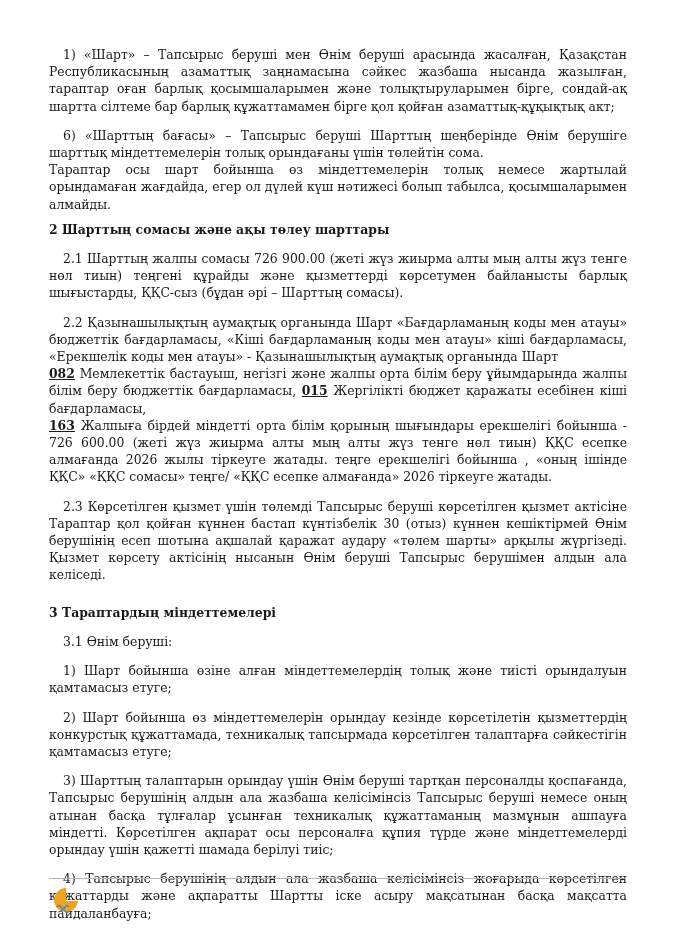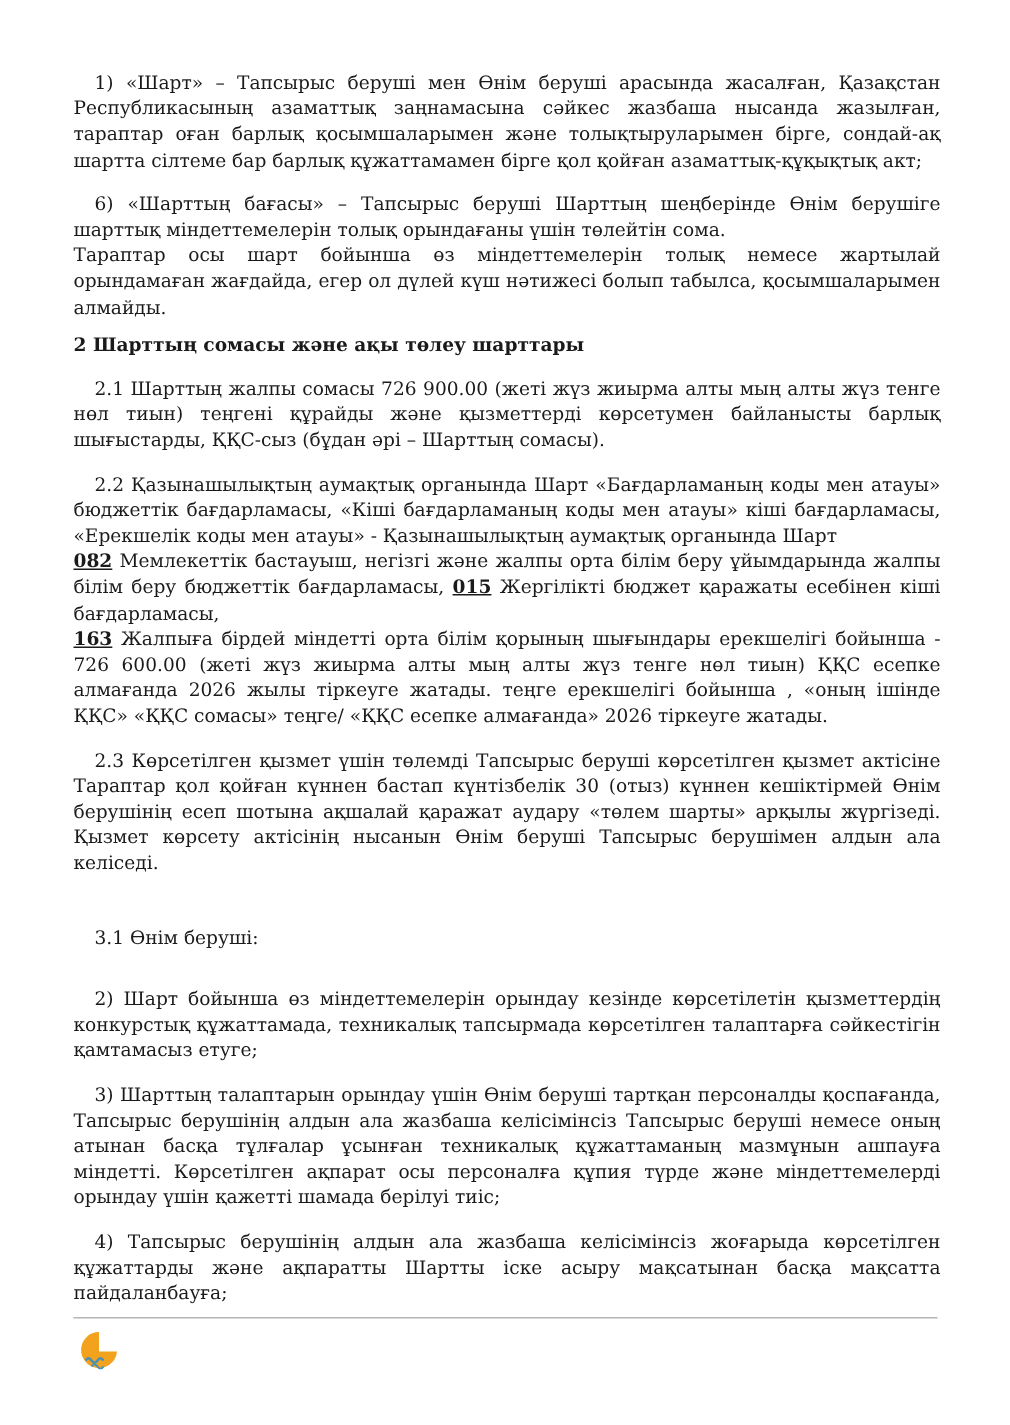--- a/index.html
+++ b/index.html
@@ -39,23 +39,25 @@
   <div class="gap-s"></div>
   <p class="heading">2 Шарттың сомасы және ақы төлеу шарттары</p>
   <div class="gap"></div>
   <p class="indent">2.1 Шарттың жалпы сомасы 726 900.00 (жеті жүз жиырма алты мың алты жүз тенге нөл тиын) теңгені құрайды және қызметтерді көрсетумен байланысты барлық шығыстарды, ҚҚС-сыз (бұдан әрі – Шарттың сомасы).</p>
   <div class="gap"></div>
   <p class="indent"><span>2.2 Қазынашылықтың аумақтық органында Шарт «Бағдарламаның коды мен атауы» бюджеттік бағдарламасы, «Кіші бағдарламаның коды мен атауы» кіші бағдарламасы, «Ерекшелік коды мен атауы» - Қазынашылықтың аумақтық органында Шарт</span><br><b>082</b><span> Мемлекеттік бастауыш, негізгі және жалпы орта білім беру ұйымдарында жалпы білім беру бюджеттік бағдарламасы, </span><b>015</b><span> Жергілікті бюджет қаражаты есебінен кіші бағдарламасы, </span><br><b>163</b><span> Жалпыға бірдей міндетті орта білім қорының шығындары ерекшелігі бойынша - 726 600.00 (жеті жүз жиырма алты мың алты жүз тенге нөл тиын) ҚҚС есепке алмағанда 2026 жылы тіркеуге жатады. теңге ерекшелігі бойынша , «оның ішінде ҚҚС» «ҚҚС сомасы» теңге/ «ҚҚС есепке алмағанда» 2026 тіркеуге жатады.</span></p>
   <div class="gap"></div>
   <p class="indent">2.3 Көрсетілген қызмет үшін төлемді Тапсырыс беруші көрсетілген қызмет актісіне Тараптар қол қойған күннен бастап күнтізбелік 30 (отыз) күннен кешіктірмей Өнім берушінің есеп шотына ақшалай қаражат аудару «төлем шарты» арқылы жүргізеді. Қызмет көрсету актісінің нысанын Өнім беруші Тапсырыс берушімен алдын ала келіседі.</p>
   <div class="gap"></div>
   <div class="gap-s"></div>
+  <p class="heading">3 Тараптардың міндеттемелері</p>
   <div class="gap"></div>
   <p class="indent">3.1 Өнім беруші:</p>
   <div class="gap"></div>
+  <p class="indent">1) Шарт бойынша өзіне алған міндеттемелердің толық және тиісті орындалуын қамтамасыз етуге;</p>
   <div class="gap"></div>
   <p class="indent">2) Шарт бойынша өз міндеттемелерін орындау кезінде көрсетілетін қызметтердің конкурстық құжаттамада, техникалық тапсырмада көрсетілген талаптарға сәйкестігін қамтамасыз етуге;</p>
   <div class="gap"></div>
   <p class="indent">3) Шарттың талаптарын орындау үшін Өнім беруші тартқан персоналды қоспағанда, Тапсырыс берушінің алдын ала жазбаша келісімінсіз Тапсырыс беруші немесе оның атынан басқа тұлғалар ұсынған техникалық құжаттаманың мазмұнын ашпауға міндетті. Көрсетілген ақпарат осы персоналға құпия түрде және міндеттемелерді орындау үшін қажетті шамада берілуі тиіс;</p>
   <div class="gap"></div>
   <p class="indent">4) Тапсырыс берушінің алдын ала жазбаша келісімінсіз жоғарыда көрсетілген құжаттарды және ақпаратты Шартты іске асыру мақсатынан басқа мақсатта пайдаланбауға;</p>
 </div>
 
 <div class="footer-rule"></div>
 <div class="footer">

